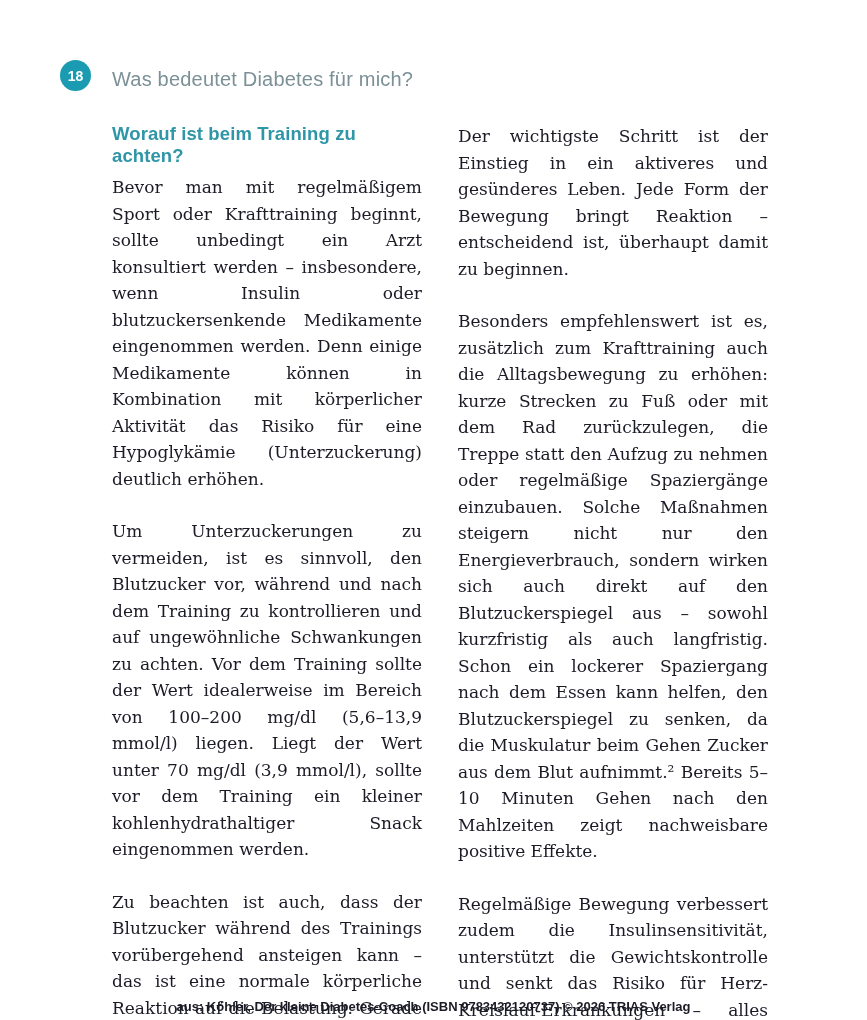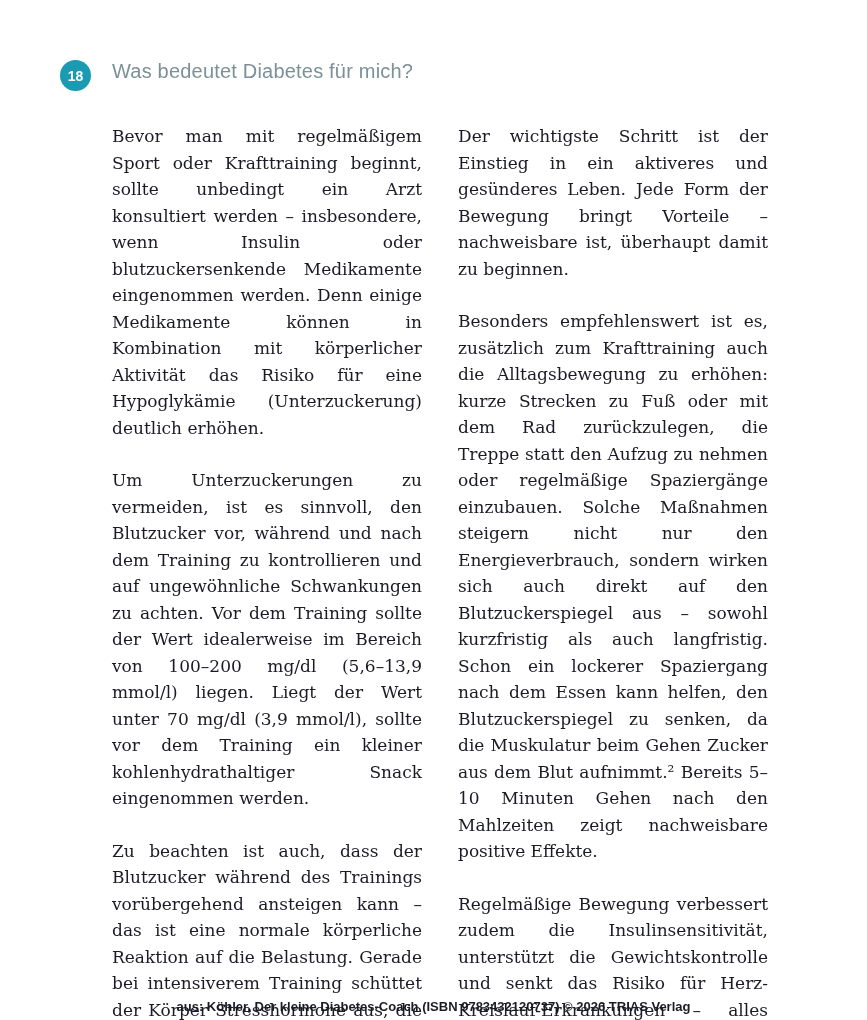--- a/index.html
+++ b/index.html
@@ -13,21 +13,21 @@
     height: 1020px;
     background: #ffffff;
     overflow: hidden;
     font-family: "DejaVu Serif", serif;
   }
   .header {
     position: absolute;
     top: 60px;
     left: 60px;
     display: flex;
-    align-items: flex-start;
+    align-items: flex-end;
     gap: 21px;
   }
   .page-badge {
     width: 31px;
     height: 31px;
     border-radius: 50%;
     background: #1a9bb1;
     color: #ffffff;
     display: flex;
     align-items: center;
@@ -90,27 +90,28 @@
 <div class="page">
 
   <header class="header">
     <span class="page-badge">18</span>
     <span class="header-title">Was bedeutet Diabetes für mich?</span>
   </header>
 
   <main class="content">
 
     <section class="col">
+      <h2 class="col-heading">Worauf ist beim Training zu achten?</h2>
       <p>Bevor man mit regelmäßigem Sport oder Krafttraining beginnt, sollte unbedingt ein Arzt konsultiert werden – insbesondere, wenn Insulin oder blutzuckersenkende Medikamente eingenommen werden. Denn einige Medikamente können in Kombination mit körperlicher Aktivität das Risiko für eine Hypoglykämie (Unterzuckerung) deutlich erhöhen.</p>
       <p>Um Unterzuckerungen zu vermeiden, ist es sinnvoll, den Blutzucker vor, während und nach dem Training zu kontrollieren und auf ungewöhnliche Schwankungen zu achten. Vor dem Training sollte der Wert idealerweise im Bereich von 100–200 mg/dl (5,6–13,9 mmol/l) liegen. Liegt der Wert unter 70 mg/dl (3,9 mmol/l), sollte vor dem Training ein kleiner kohlenhydrathaltiger Snack eingenommen werden.</p>
       <p>Zu beachten ist auch, dass der Blutzucker während des Trainings vorübergehend ansteigen kann – das ist eine normale körperliche Reaktion auf die Belastung. Gerade bei intensiverem Training schüttet der Körper Stresshormone aus, die kurzfristig Zucker aus der Leber freisetzen und somit den Blutzucker erhöhen können.</p>
     </section>
 
     <section class="col">
-      <p>Der wichtigste Schritt ist der Einstieg in ein aktiveres und gesünderes Leben. Jede Form der Bewegung bringt Vorteile – nachweisbare ist, überhaupt damit zu beginnen.</p>
+      <p>Der wichtigste Schritt ist der Einstieg in ein aktiveres und gesünderes Leben. Jede Form der Bewegung bringt Reaktion – entscheidend ist, überhaupt damit zu beginnen.</p>
       <p>Besonders empfehlenswert ist es, zusätzlich zum Krafttraining auch die Alltagsbewegung zu erhöhen: kurze Strecken zu Fuß oder mit dem Rad zurückzulegen, die Treppe statt den Aufzug zu nehmen oder regelmäßige Spaziergänge einzubauen. Solche Maßnahmen steigern nicht nur den Energieverbrauch, sondern wirken sich auch direkt auf den Blutzuckerspiegel aus – sowohl kurzfristig als auch langfristig. Schon ein lockerer Spaziergang nach dem Essen kann helfen, den Blutzuckerspiegel zu senken, da die Muskulatur beim Gehen Zucker aus dem Blut aufnimmt.² Bereits 5–10 Minuten Gehen nach den Mahlzeiten zeigt nachweisbare positive Effekte.</p>
       <p>Regelmäßige Bewegung verbessert zudem die Insulinsensitivität, unterstützt die Gewichtskontrolle und senkt das Risiko für Herz-Kreislauf-Erkrankungen – alles entscheidende Faktoren für Menschen mit Typ-2-Diabetes.</p>
     </section>
 
   </main>
 
   <footer class="footer">aus: Köhler, Der kleine Diabetes-Coach (ISBN 9783432120737) © 2026 TRIAS Verlag</footer>
 
 </div>
 

